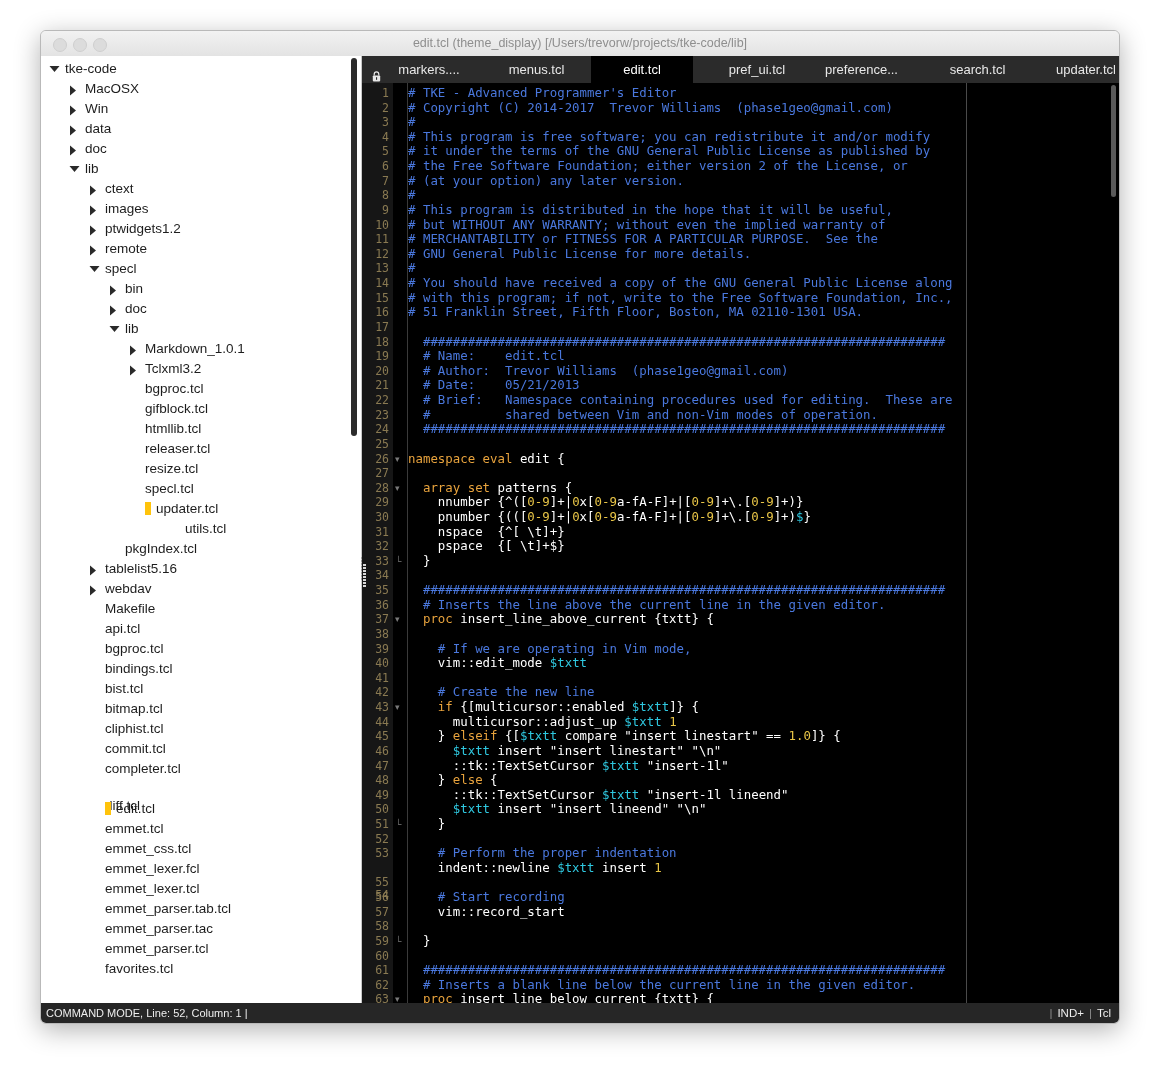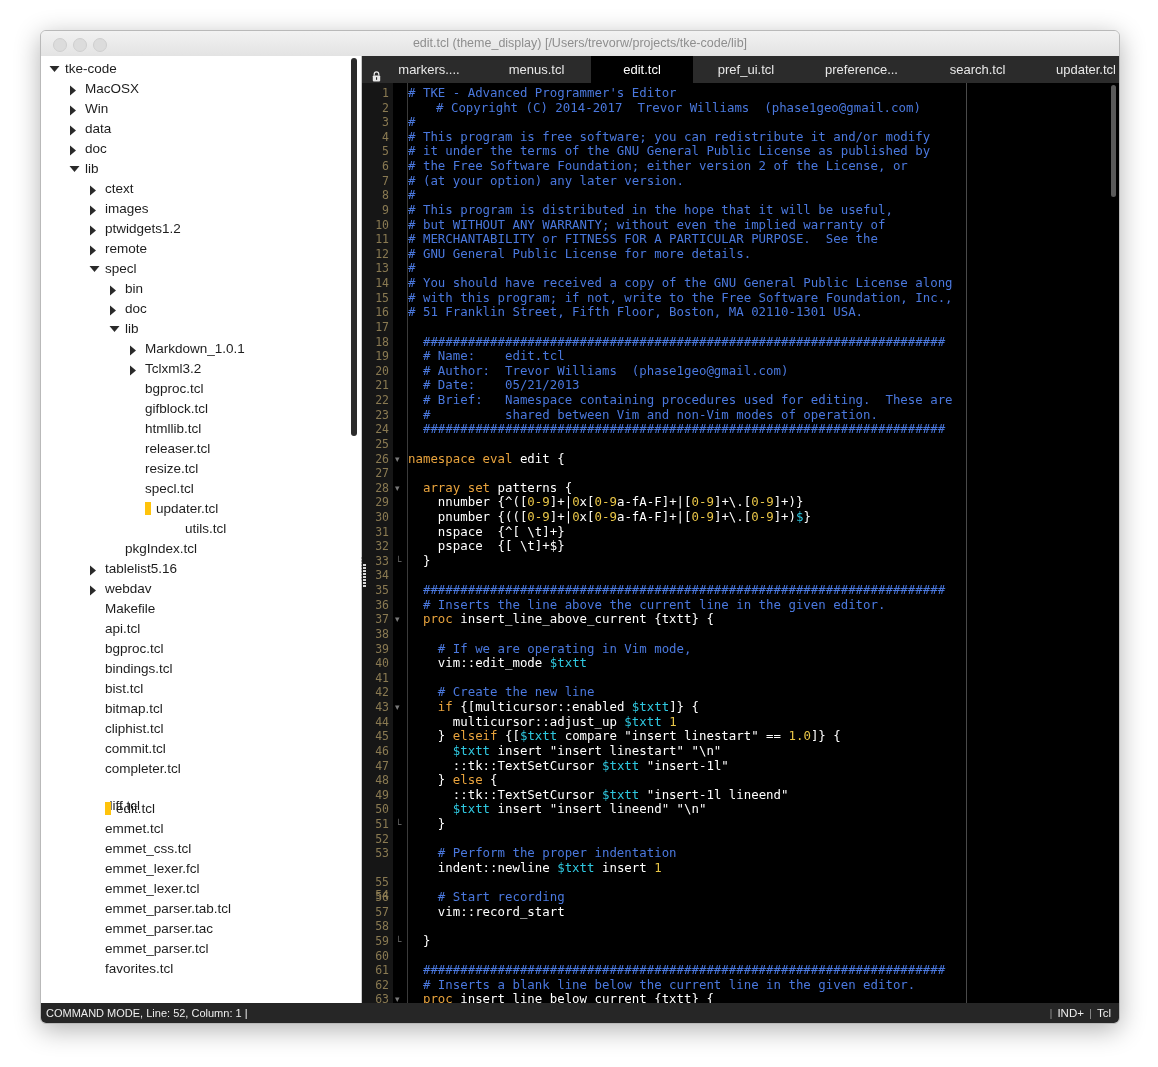--- a/index.html
+++ b/index.html
@@ -345,21 +345,21 @@
 
       <div id="editor">
         <div id="tabbar">
             <div class="tab" style="left: 0px; width: 120px;"><span class="lockico"><svg width="9" height="11" viewBox="0 0 9 11">
                   <path d="M2.2 4.6 V3.2 a2.3 2.3 0 0 1 4.6 0 V4.6" fill="none" stroke="#e8e8e8" stroke-width="1.2"></path>
                   <rect x="0.8" y="4.4" width="7.4" height="6" rx="0.8" fill="#e8e8e8"></rect>
                   <rect x="4.0" y="6.2" width="1.1" height="2.6" fill="#2b2b2b"></rect>
                 </svg></span><span style="margin-left: 14px;">markers....</span></div>
             <div class="tab" style="left: 120px; width: 109px;"><span>menus.tcl</span></div>
             <div class="tab active" style="left: 229px; width: 102px;"><span>edit.tcl</span></div>
-            <div class="tab" style="left: 331px; width: 106px; text-align: center;"><span>pref_ui.tcl</span></div>
+            <div class="tab" style="left: 342px; width: 106px; text-align: center;"><span>pref_ui.tcl</span></div>
             <div class="tab" style="left: 437px; width: 125px;"><span>preference...</span></div>
             <div class="tab" style="left: 562px; width: 107px;"><span>search.tcl</span></div>
             <div class="tab" style="left: 669px; width: 110px;"><span>updater.tcl</span></div>
           </div>
         <div id="codewrap">
           <div id="gutter">
               <div class="lnum" style="top: 3px;">1</div>
               <div class="lnum" style="top: 17.62px;">2</div>
               <div class="lnum" style="top: 32.24px;">3</div>
               <div class="lnum" style="top: 46.86px;">4</div>
@@ -429,21 +429,21 @@
               <div class="fold" style="top: 470.84px;">└</div>
               <div class="fold" style="top: 529.32px;">▾</div>
               <div class="fold" style="top: 617.04px;">▾</div>
               <div class="fold" style="top: 734px;">└</div>
               <div class="fold" style="top: 850.96px;">└</div>
               <div class="fold" style="top: 909.44px;">▾</div>
             </div>
           <div id="gsep"></div>
           <div id="code">
               <div class="cl" style="top: 3px;"><span class="c-cmt"># TKE - Advanced Programmer's Editor</span></div>
-              <div class="cl" style="top: 17.62px; margin-left: 28px;"><span class="c-cmt"># Copyright (C) 2014-2017  Trevor Williams  (phase1geo@gmail.com)</span></div>
+              <div class="cl" style="top: 17.62px;"><span class="c-cmt"># Copyright (C) 2014-2017  Trevor Williams  (phase1geo@gmail.com)</span></div>
               <div class="cl" style="top: 32.24px;"><span class="c-cmt">#</span></div>
               <div class="cl" style="top: 46.86px;"><span class="c-cmt"># This program is free software; you can redistribute it and/or modify</span></div>
               <div class="cl" style="top: 61.48px;"><span class="c-cmt"># it under the terms of the GNU General Public License as published by</span></div>
               <div class="cl" style="top: 76.1px;"><span class="c-cmt"># the Free Software Foundation; either version 2 of the License, or</span></div>
               <div class="cl" style="top: 90.72px;"><span class="c-cmt"># (at your option) any later version.</span></div>
               <div class="cl" style="top: 105.34px;"><span class="c-cmt">#</span></div>
               <div class="cl" style="top: 119.96px;"><span class="c-cmt"># This program is distributed in the hope that it will be useful,</span></div>
               <div class="cl" style="top: 134.58px;"><span class="c-cmt"># but WITHOUT ANY WARRANTY; without even the implied warranty of</span></div>
               <div class="cl" style="top: 149.2px;"><span class="c-cmt"># MERCHANTABILITY or FITNESS FOR A PARTICULAR PURPOSE.  See the</span></div>
               <div class="cl" style="top: 163.82px;"><span class="c-cmt"># GNU General Public License for more details.</span></div>

